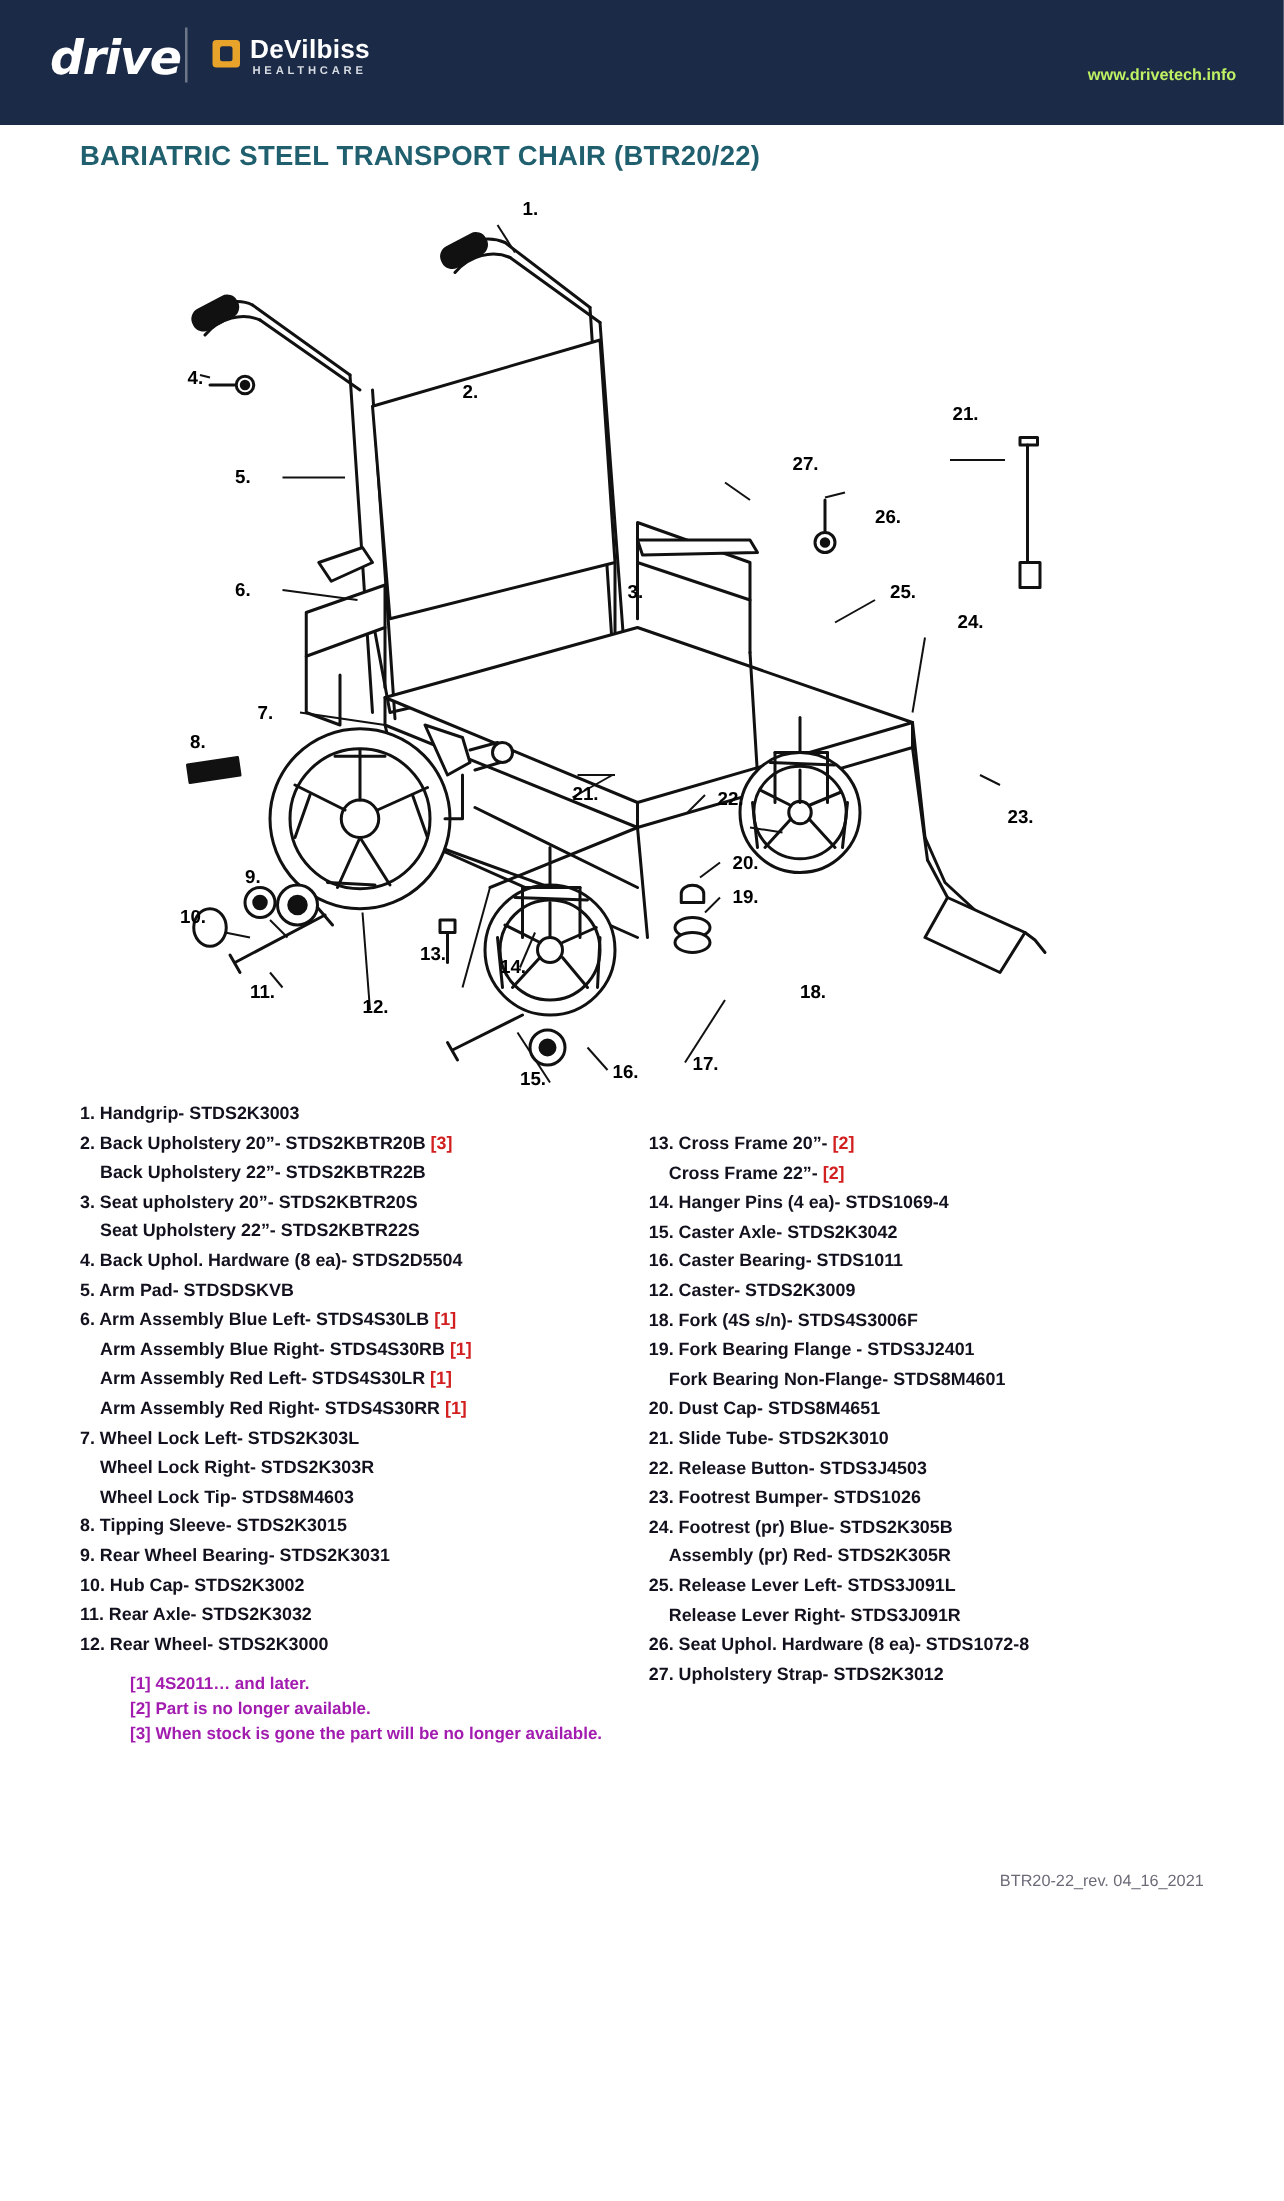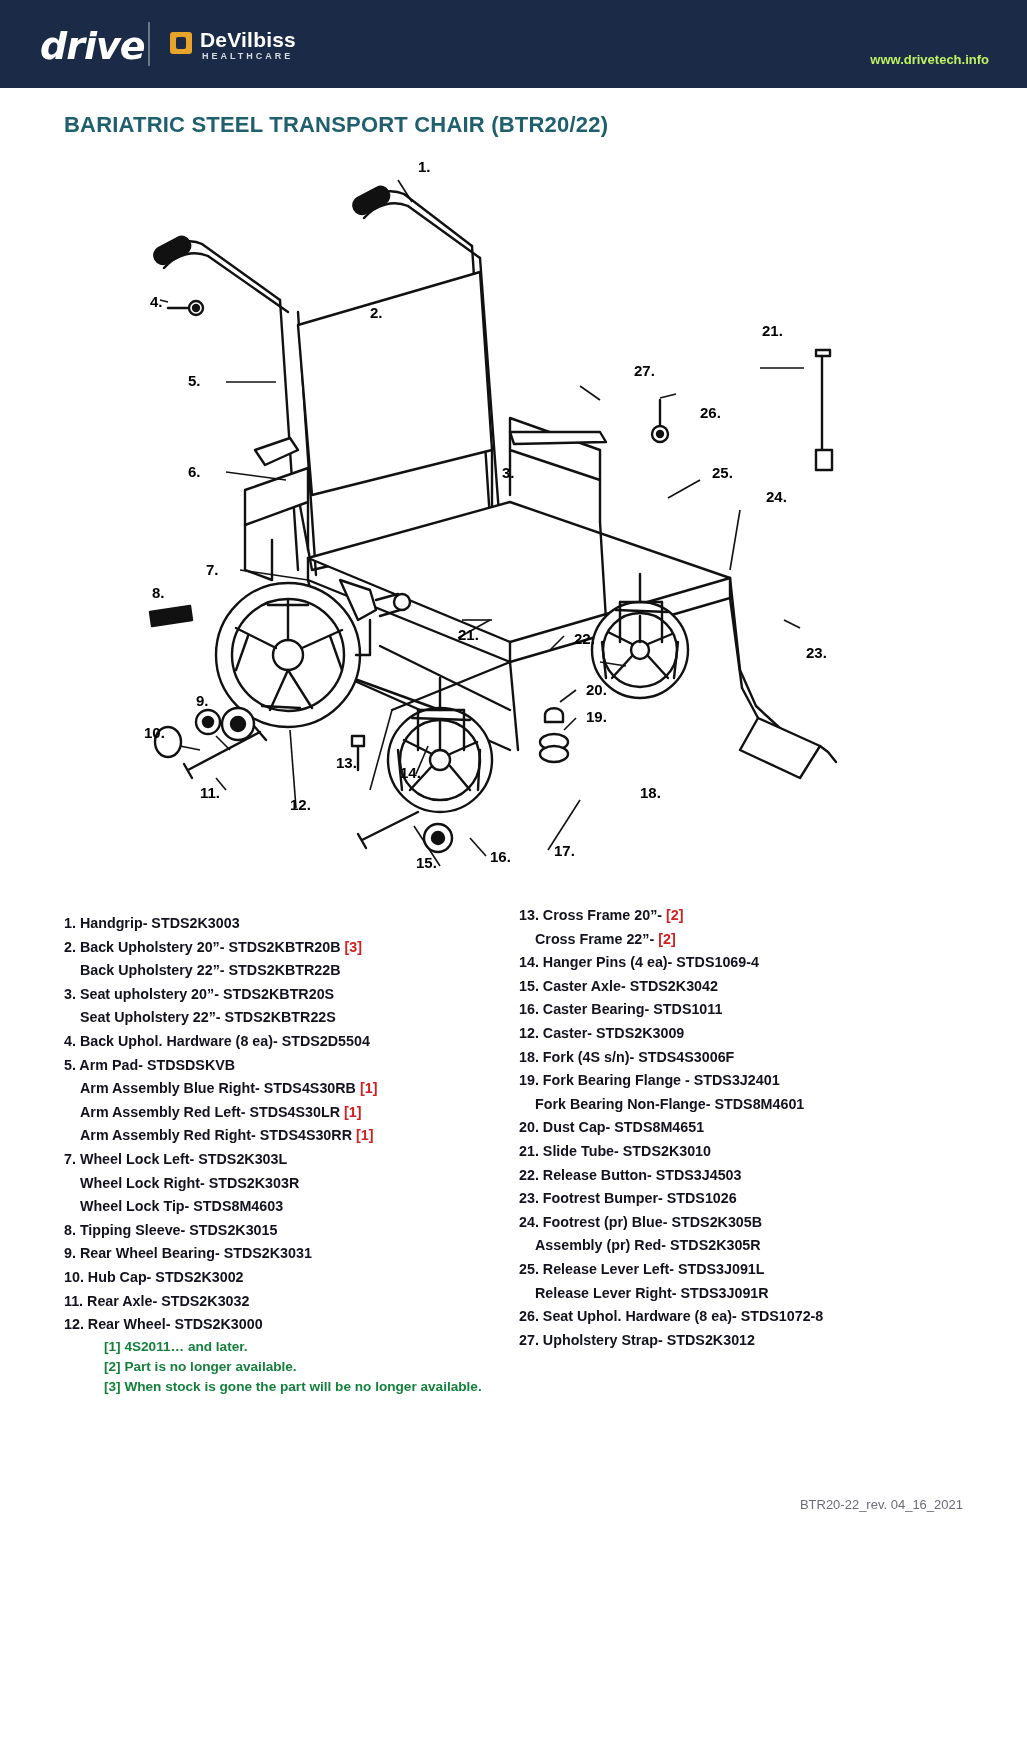--- a/index.html
+++ b/index.html
@@ -6,21 +6,21 @@
   body{
     width:1027px;height:1761px;
     background:#ffffff;
     font-family:"Liberation Sans", sans-serif;
     color:#1b1b2a;
     position:relative;
     overflow:hidden;
   }
   
   .header{
-    position:absolute;left:0;top:0;width:1027px;height:88px;
+    position:absolute;left:0;top:0;width:1027px;height:100px;
     background:#1b2a47;
   }
   .logo-drive{
     position:absolute;left:40px;top:24px;
     color:#ffffff;font-size:38px;font-weight:bold;font-style:italic;
     letter-spacing:-1px;font-family:"DejaVu Sans", sans-serif;
   }
   .logo-divider{
     position:absolute;left:148px;top:22px;width:2px;height:44px;
     background:#6c7788;
@@ -55,34 +55,34 @@
     position:absolute;left:40px;top:150px;width:950px;height:730px;
   }
   .diagram svg{display:block;}
   
   .parts{
     position:absolute;left:64px;top:880px;width:900px;
   }
   .col{
     position:absolute;top:0;width:430px;
   }
-  .col-left{left:0;margin-top:32px;}
+  .col-left{left:0;}
   .col-right{left:455px;margin-top:24px;}
   .pitem{
     font-size:14.3px;font-weight:bold;color:#12121e;
     line-height:23.6px;white-space:nowrap;
   }
   .pitem.sub{padding-left:16px;}
   .note-red{color:#d21f1f;}
   
   .footnotes{
     position:absolute;left:104px;top:1337px;
   }
   .footnote{
-    font-size:13.6px;font-weight:bold;color:#15803d;line-height:20px;
+    font-size:13.6px;font-weight:bold;color:#a21caf;line-height:20px;
   }
   
   .footer-rev{
     position:absolute;right:64px;top:1497px;
     font-size:13px;color:#6b6b78;
   }
   
   .lbl{font:bold 15px "Liberation Sans", sans-serif;fill:#000;}
 </style>
 </head>
@@ -284,20 +284,21 @@
 
 <div class="parts">
   <div class="col col-left">
     <div class="pitem"><span>1. Handgrip- STDS2K3003</span> <span class="note-red"></span></div>
     <div class="pitem"><span>2. Back Upholstery 20”- STDS2KBTR20B</span> <span class="note-red">[3]</span></div>
     <div class="pitem sub"><span>Back Upholstery 22”- STDS2KBTR22B</span> <span class="note-red"></span></div>
     <div class="pitem"><span>3. Seat upholstery 20”- STDS2KBTR20S</span> <span class="note-red"></span></div>
     <div class="pitem sub"><span>Seat Upholstery 22”- STDS2KBTR22S</span> <span class="note-red"></span></div>
     <div class="pitem"><span>4. Back Uphol. Hardware (8 ea)- STDS2D5504</span> <span class="note-red"></span></div>
     <div class="pitem"><span>5. Arm Pad- STDSDSKVB</span> <span class="note-red"></span></div>
+    <div class="pitem"><span>6. Arm Assembly Blue Left- STDS4S30LB</span> <span class="note-red">[1]</span></div>
     <div class="pitem sub"><span>Arm Assembly Blue Right- STDS4S30RB</span> <span class="note-red">[1]</span></div>
     <div class="pitem sub"><span>Arm Assembly Red Left- STDS4S30LR</span> <span class="note-red">[1]</span></div>
     <div class="pitem sub"><span>Arm Assembly Red Right- STDS4S30RR</span> <span class="note-red">[1]</span></div>
     <div class="pitem"><span>7. Wheel Lock Left- STDS2K303L</span></div>
     <div class="pitem sub"><span>Wheel Lock Right- STDS2K303R</span></div>
     <div class="pitem sub"><span>Wheel Lock Tip- STDS8M4603</span></div>
     <div class="pitem"><span>8. Tipping Sleeve- STDS2K3015</span></div>
     <div class="pitem"><span>9. Rear Wheel Bearing- STDS2K3031</span></div>
     <div class="pitem"><span>10. Hub Cap- STDS2K3002</span></div>
     <div class="pitem"><span>11. Rear Axle- STDS2K3032</span></div>

